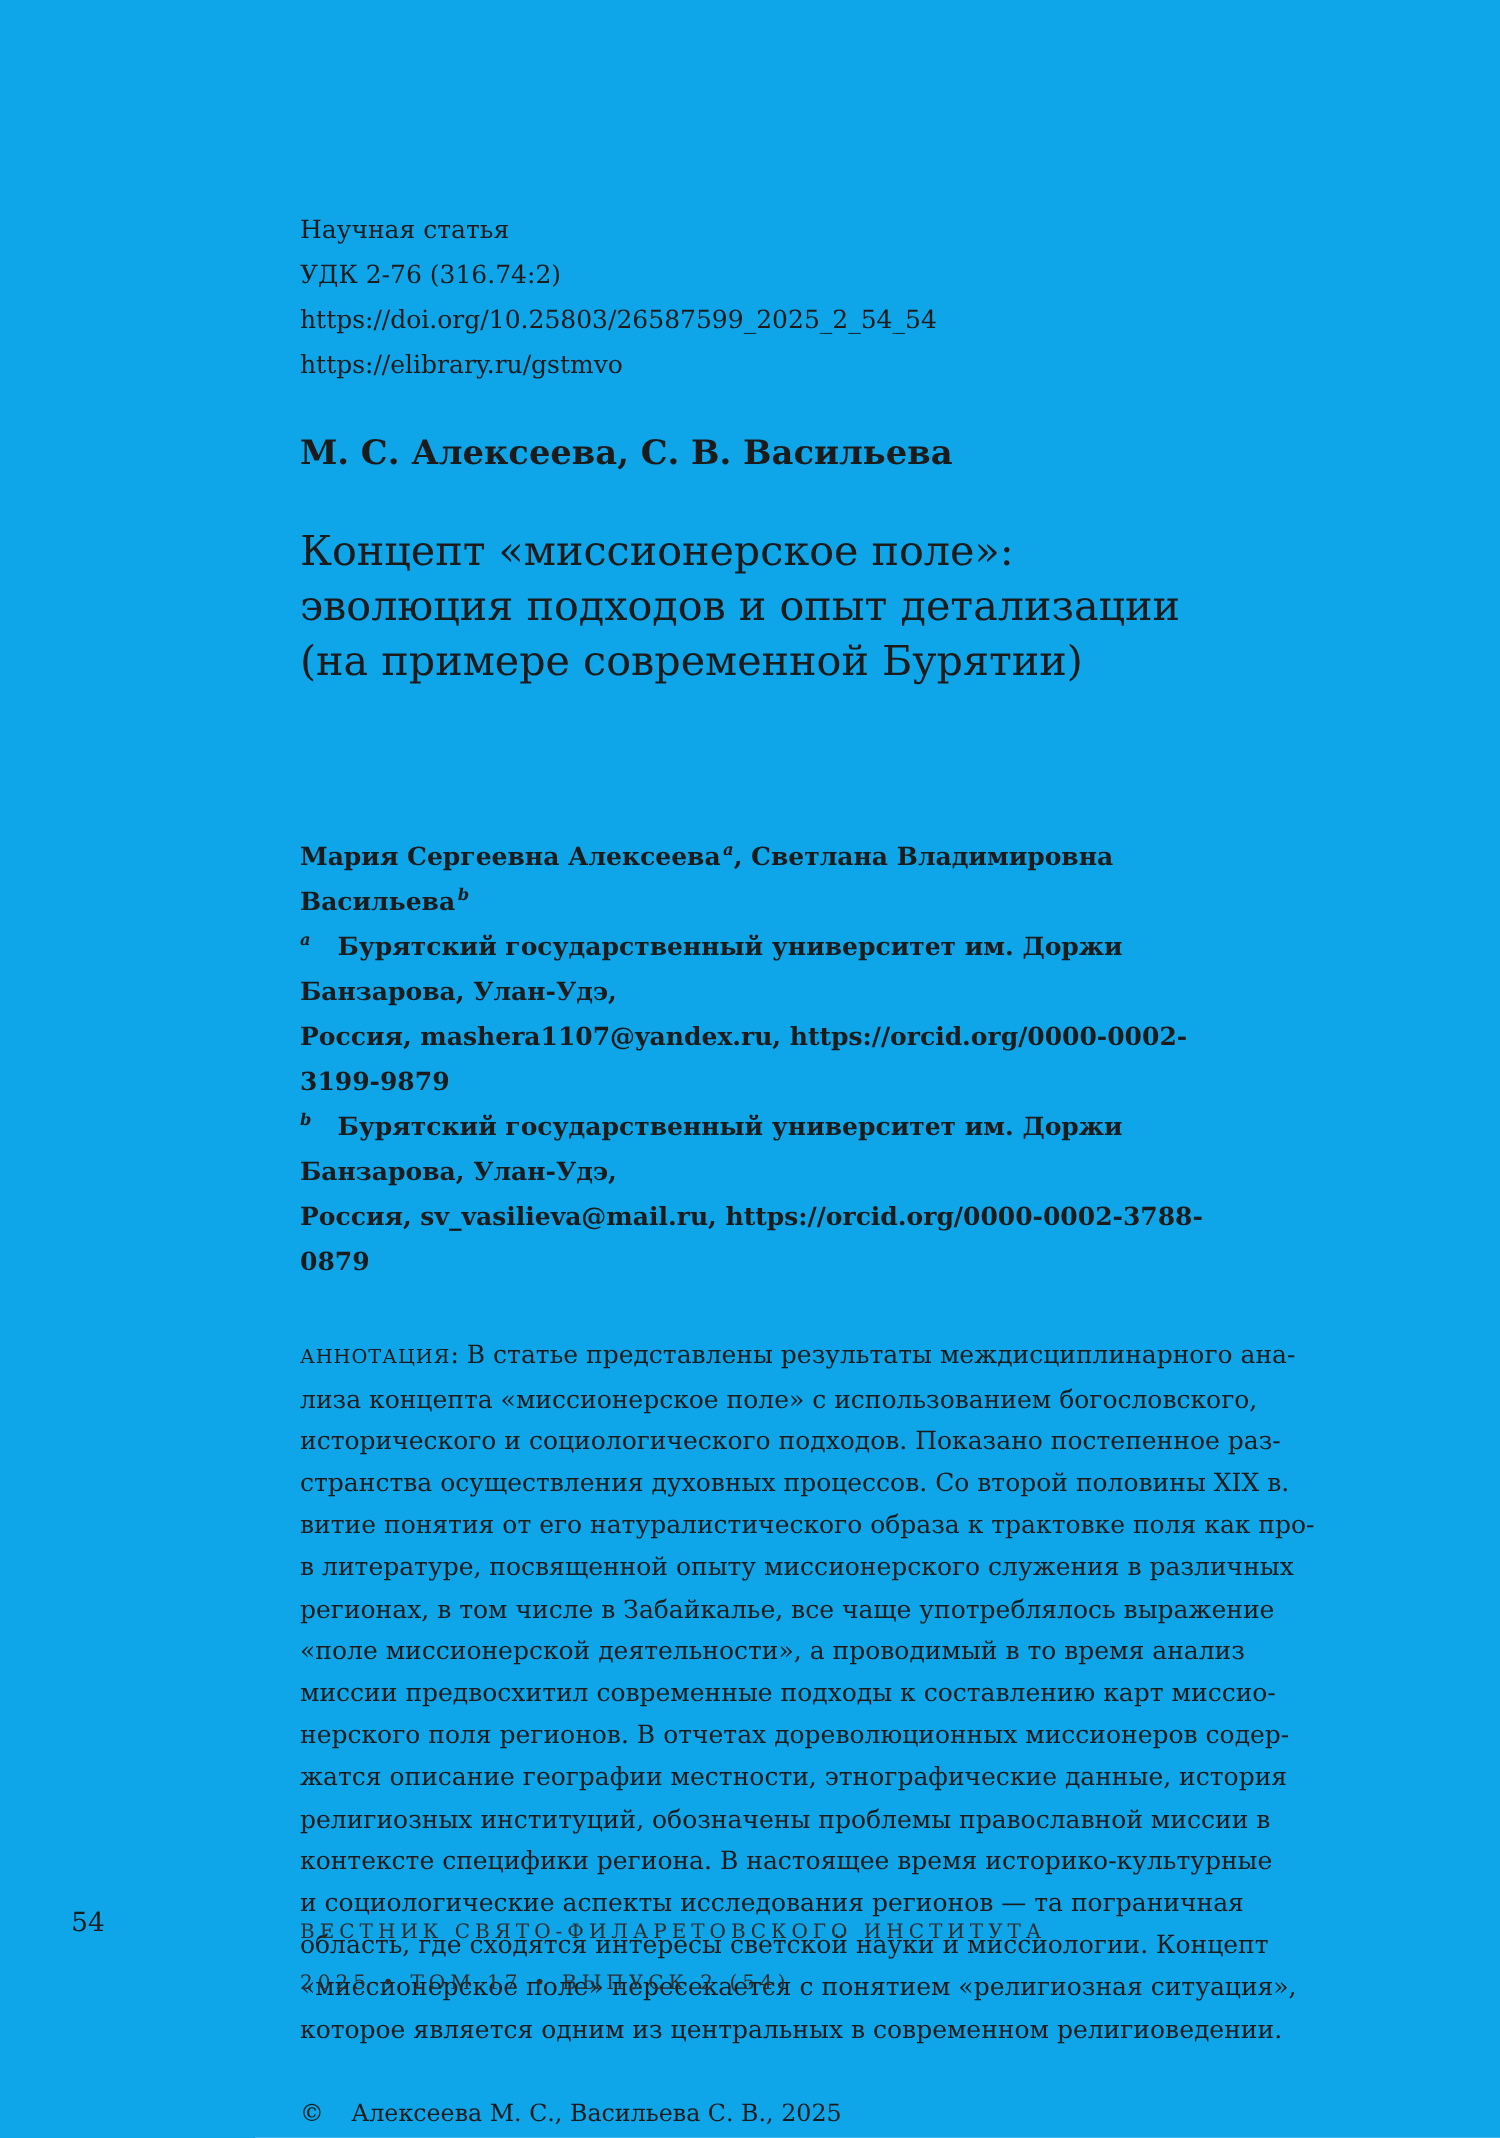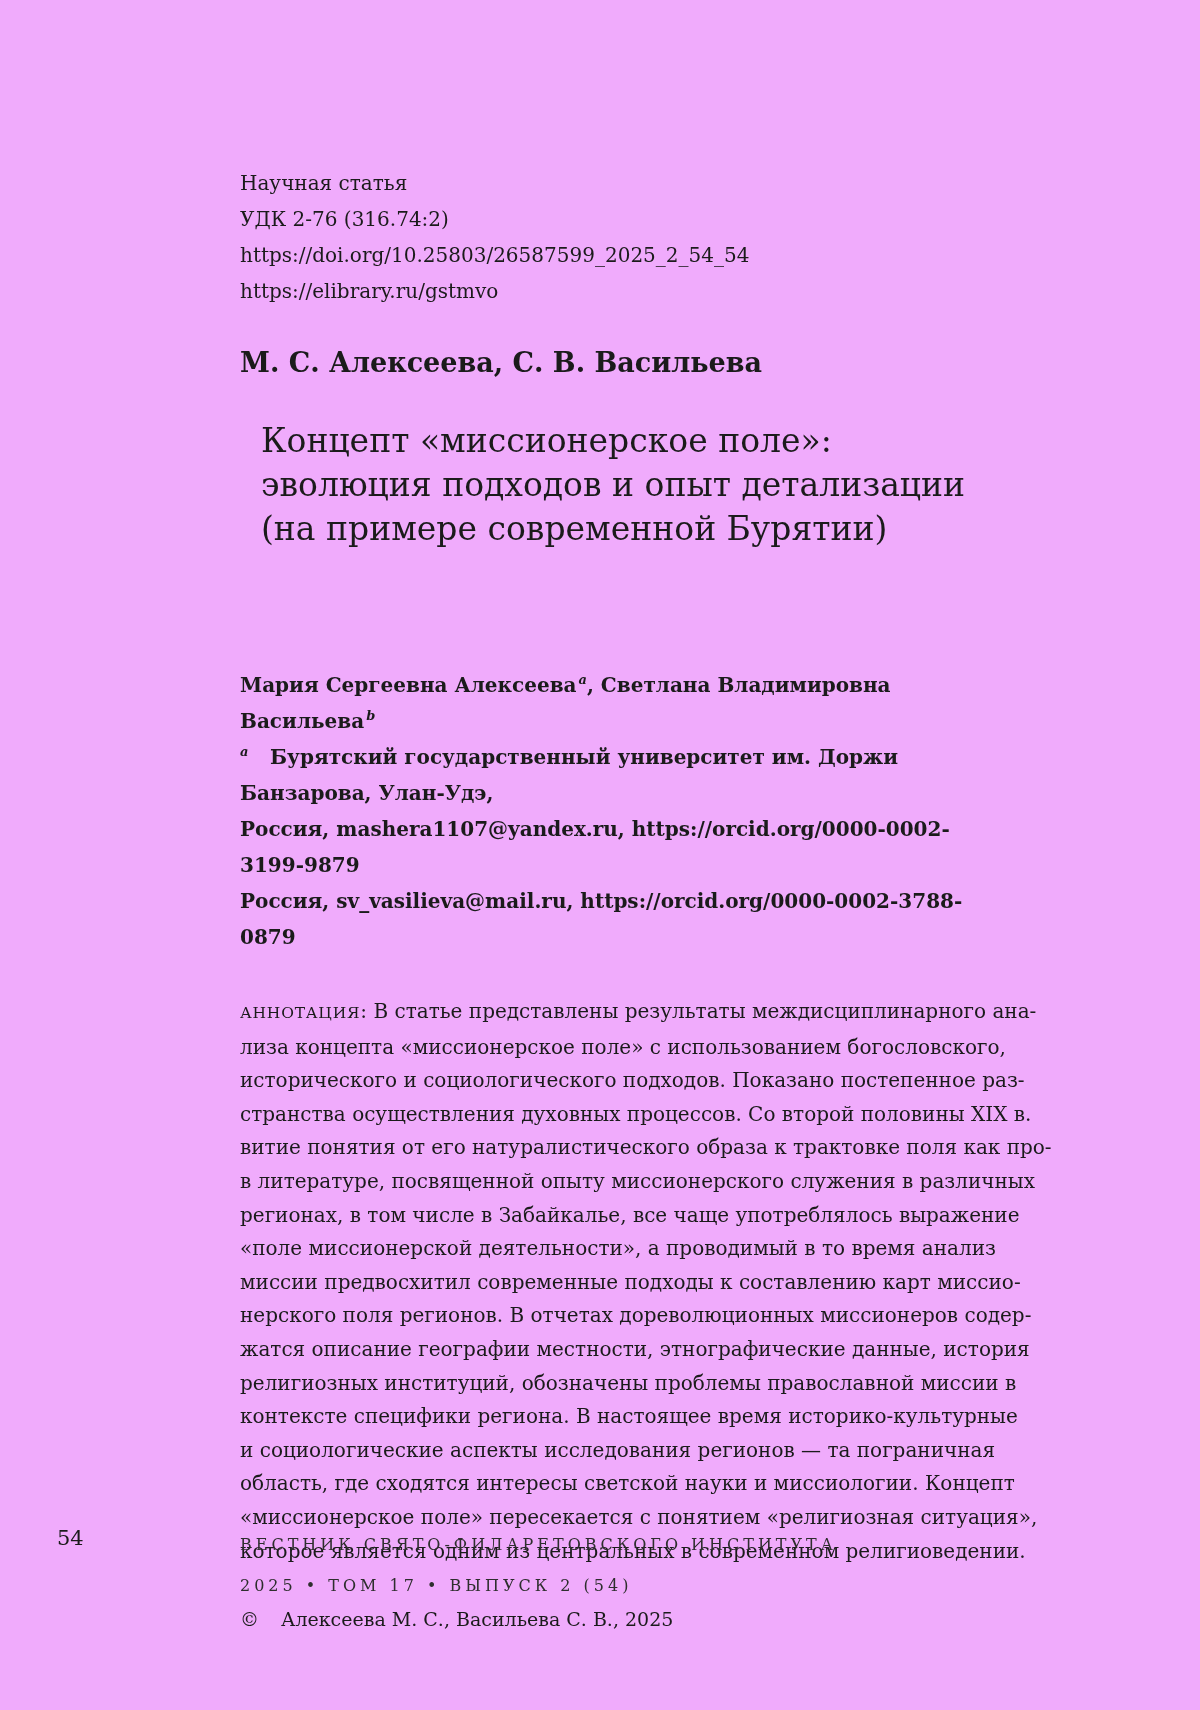--- a/index.html
+++ b/index.html
@@ -1,21 +1,21 @@
 <!DOCTYPE html>
 <html><head>
 <meta charset="utf-8">
 <style>
   html, body { margin: 0; padding: 0; }
   body { background: #e8e8e8; }
   .page {
     position: relative;
     width: 1200px;
     height: 1710px;
-    background: #f0abfc;
+    background: #0ea5e9;
     font-family: "DejaVu Serif", "Liberation Serif", serif;
     color: #1b1b1b;
     overflow: hidden;
   }
   .content {
     margin-left: 240px;
     width: 742px;
   }
   
   .meta {
@@ -30,21 +30,20 @@
     font-size: 27px;
     font-weight: 700;
     line-height: 36px;
   }
   
   .article-title {
     margin-top: 38px;
     font-size: 33px;
     line-height: 44px;
     font-weight: 400;
-    margin-left: 21px;
   }
   
   .authors-block {
     margin-top: 116px;
     font-size: 20px;
     font-weight: 700;
     line-height: 36px;
   }
   .authors-block sup {
     font-size: 13px;
@@ -127,20 +126,23 @@
     </div>
 
     <div class="authors-block">
       <div class="names-line">
         <span>Мария Сергеевна Алексеева</span><sup>a</sup><span>, Светлана Владимировна Васильева</span><sup>b</sup>
       </div>
       <div class="aff-line1">
         <sup class="aff-marker">a</sup><span>Бурятский государственный университет им. Доржи Банзарова, Улан-Удэ,</span>
       </div>
       <div class="aff-line2">Россия, mashera1107@yandex.ru, https://orcid.org/0000-0002-3199-9879</div>
+      <div class="aff-line1">
+        <sup class="aff-marker">b</sup><span>Бурятский государственный университет им. Доржи Банзарова, Улан-Удэ,</span>
+      </div>
       <div class="aff-line2">Россия, sv_vasilieva@mail.ru, https://orcid.org/0000-0002-3788-0879</div>
     </div>
 
     <div class="abstract">
       <div class="abstract-line">
         <span class="abstract-label">АННОТАЦИЯ</span><span>: В статье представлены результаты междисциплинарного ана-</span>
       </div>
       <div class="abstract-line">лиза концепта «миссионерское поле» с использованием богословского,</div>
       <div class="abstract-line">исторического и социологического подходов. Показано постепенное раз-</div>
       <div class="abstract-line">странства осуществления духовных процессов. Со второй половины XIX в.</div>

